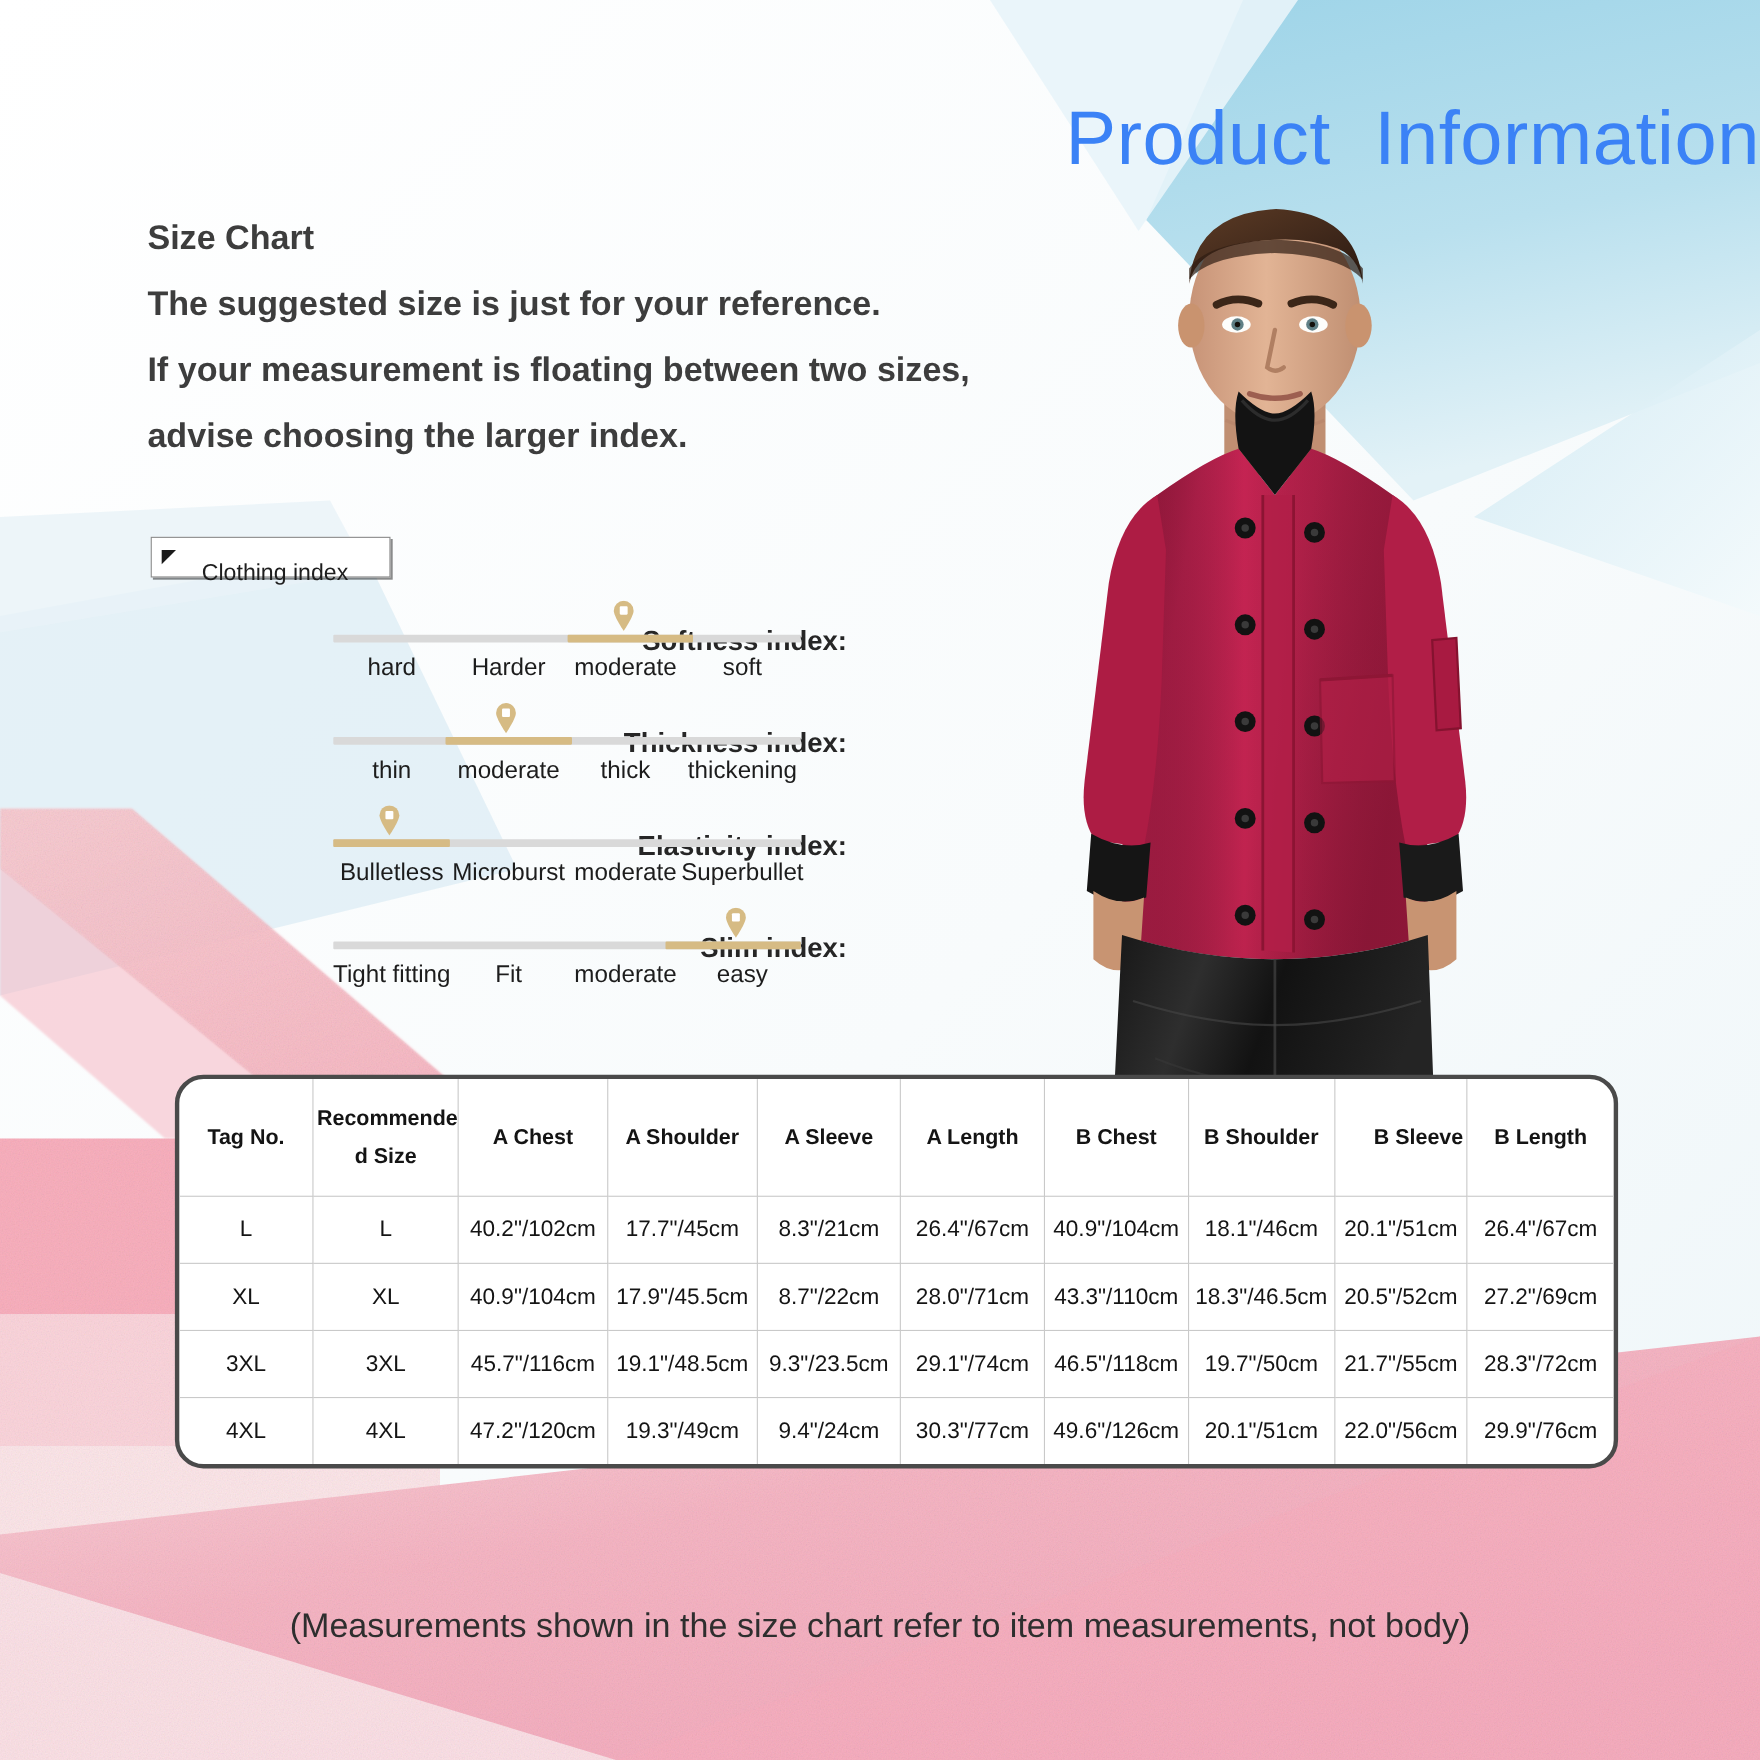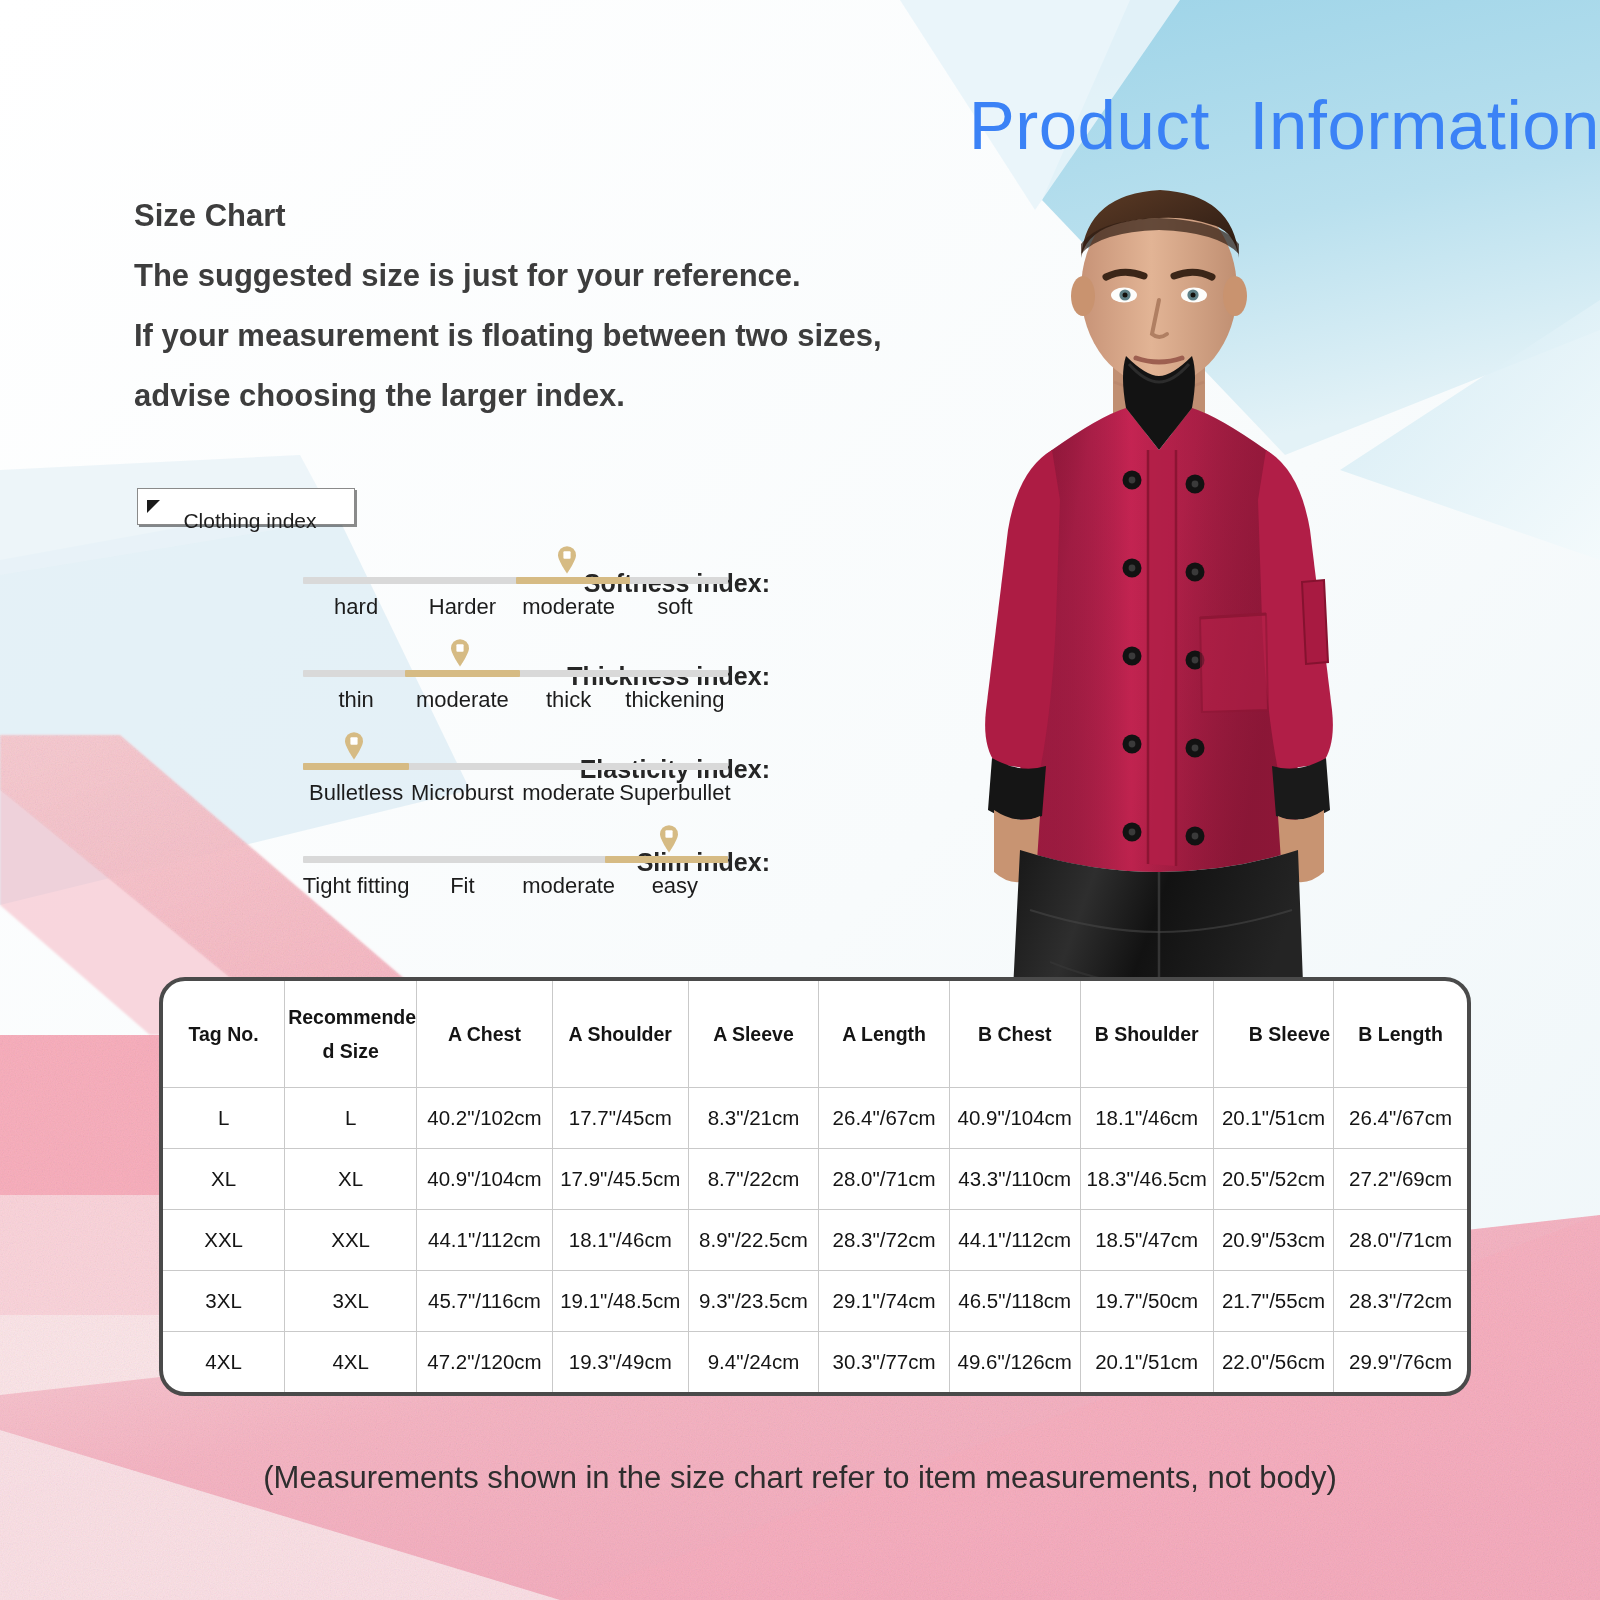--- a/index.html
+++ b/index.html
@@ -488,32 +488,20 @@
           <td>40.9"/104cm</td>
           <td>17.9"/45.5cm</td>
           <td>8.7"/22cm</td>
           <td>28.0"/71cm</td>
           <td>43.3"/110cm</td>
           <td>18.3"/46.5cm</td>
           <td>20.5"/52cm</td>
           <td>27.2"/69cm</td>
         </tr>
         <tr>
-          <td>XXL</td>
-          <td>XXL</td>
-          <td>44.1"/112cm</td>
-          <td>18.1"/46cm</td>
-          <td>8.9"/22.5cm</td>
-          <td>28.3"/72cm</td>
-          <td>44.1"/112cm</td>
-          <td>18.5"/47cm</td>
-          <td>20.9"/53cm</td>
-          <td>28.0"/71cm</td>
-        </tr>
-        <tr>
           <td>3XL</td>
           <td>3XL</td>
           <td>45.7"/116cm</td>
           <td>19.1"/48.5cm</td>
           <td>9.3"/23.5cm</td>
           <td>29.1"/74cm</td>
           <td>46.5"/118cm</td>
           <td>19.7"/50cm</td>
           <td>21.7"/55cm</td>
           <td>28.3"/72cm</td>

